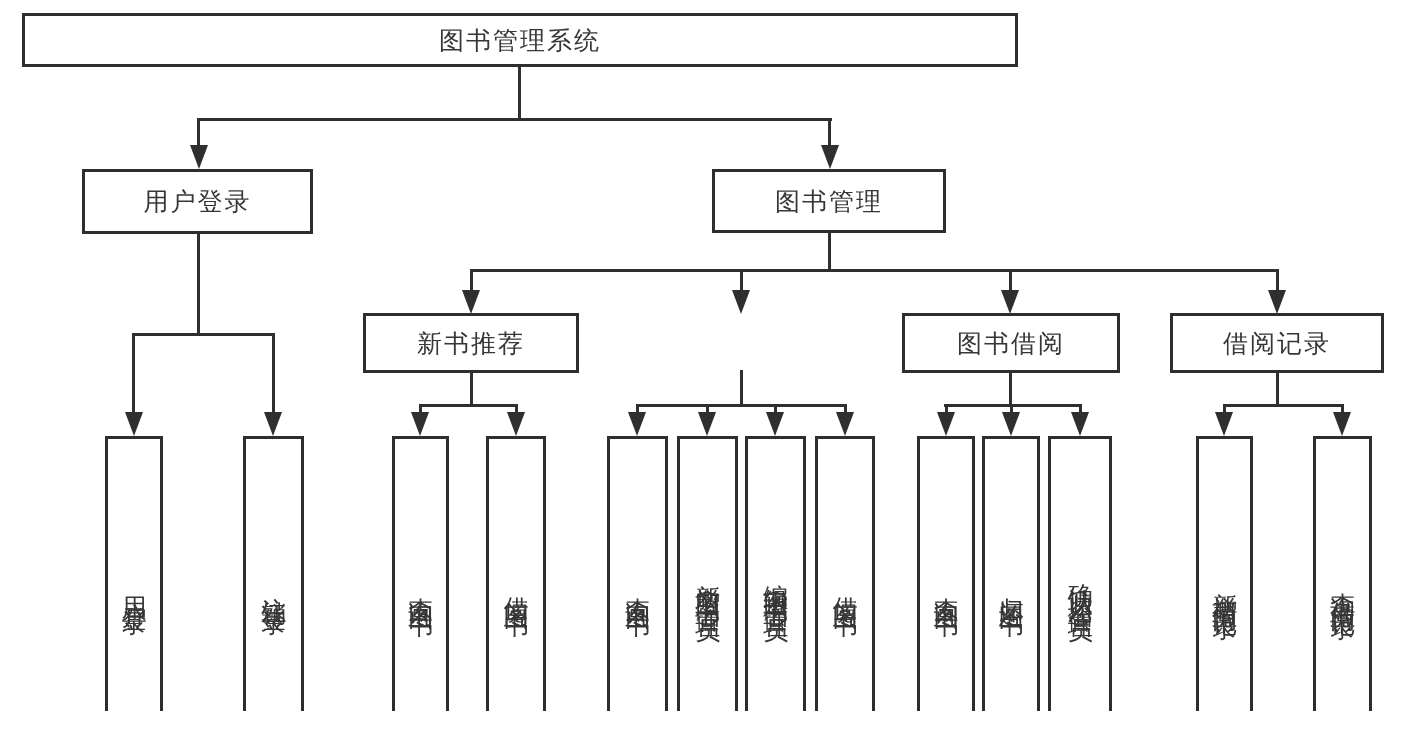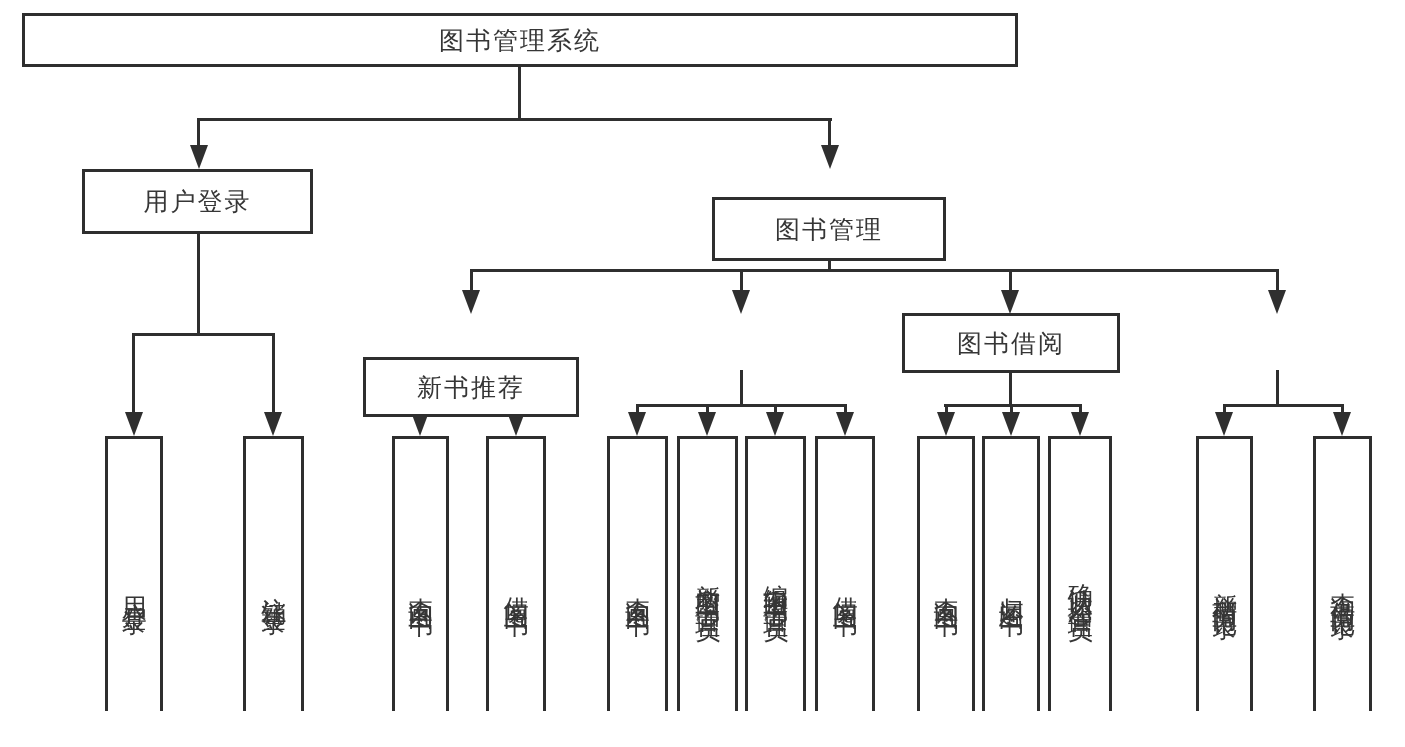--- a/index.html
+++ b/index.html
@@ -41,21 +41,21 @@
   <div class="vl" style="left:518px;top:65px;height:55px;"></div>
   <div class="hl" style="left:198px;top:118px;width:634px;"></div>
   <div class="vl" style="left:197px;top:118px;height:30px;"></div>
   <div class="ah" style="left:190px;top:145px;"></div>
   <div class="vl" style="left:828px;top:118px;height:30px;"></div>
   <div class="ah" style="left:821px;top:145px;"></div>
 
   <div class="box" style="left:82px;top:169px;width:231px;height:65px;">
     <span>用户登录</span>
   </div>
-  <div class="box" style="left:712px;top:169px;width:234px;height:64px;margin-top:28px;">
+  <div class="box" style="left:712px;top:169px;width:234px;height:64px;">
     <span>图书管理</span>
   </div>
 
   <div class="vl" style="left:197px;top:232px;height:104px;"></div>
   <div class="hl" style="left:133px;top:333px;width:142px;"></div>
   <div class="vl" style="left:132px;top:333px;height:82px;"></div>
   <div class="ah" style="left:125px;top:412px;"></div>
   <div class="vl" style="left:272px;top:333px;height:82px;"></div>
   <div class="ah" style="left:264px;top:412px;"></div>
 
@@ -63,25 +63,28 @@
   <div class="hl" style="left:470px;top:269px;width:808px;"></div>
   <div class="vl" style="left:470px;top:269px;height:25px;"></div>
   <div class="ah" style="left:462px;top:290px;"></div>
   <div class="vl" style="left:740px;top:269px;height:25px;"></div>
   <div class="ah" style="left:732px;top:290px;"></div>
   <div class="vl" style="left:1009px;top:269px;height:25px;"></div>
   <div class="ah" style="left:1001px;top:290px;"></div>
   <div class="vl" style="left:1276px;top:269px;height:25px;"></div>
   <div class="ah" style="left:1268px;top:290px;"></div>
 
-  <div class="box" style="left:363px;top:313px;width:216px;height:60px;margin-top:44px;">
+  <div class="box" style="left:363px;top:313px;width:216px;height:60px;">
     <span>新书推荐</span>
   </div>
   <div class="box" style="left:902px;top:313px;width:218px;height:60px;">
     <span>图书借阅</span>
+  </div>
+  <div class="box" style="left:1170px;top:313px;width:214px;height:60px;">
+    <span>借阅记录</span>
   </div>
 
   <div class="vl" style="left:470px;top:370px;height:37px;"></div>
   <div class="vl" style="left:740px;top:370px;height:37px;"></div>
   <div class="vl" style="left:1009px;top:370px;height:37px;"></div>
   <div class="vl" style="left:1276px;top:370px;height:37px;"></div>
 
   <div class="hl" style="left:419px;top:404px;width:99px;"></div>
   <div class="hl" style="left:636px;top:404px;width:210px;"></div>
   <div class="hl" style="left:944px;top:404px;width:137px;"></div>

